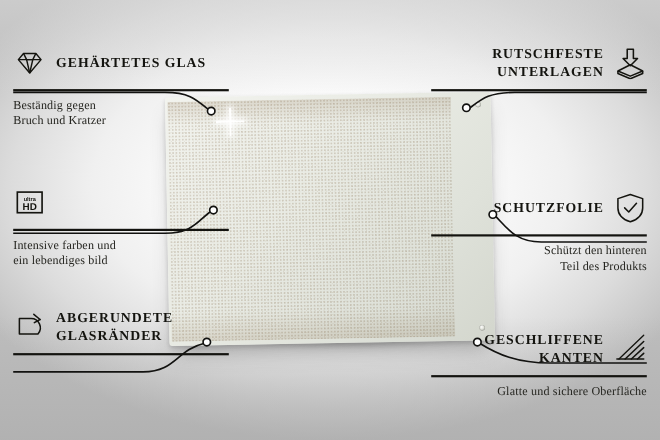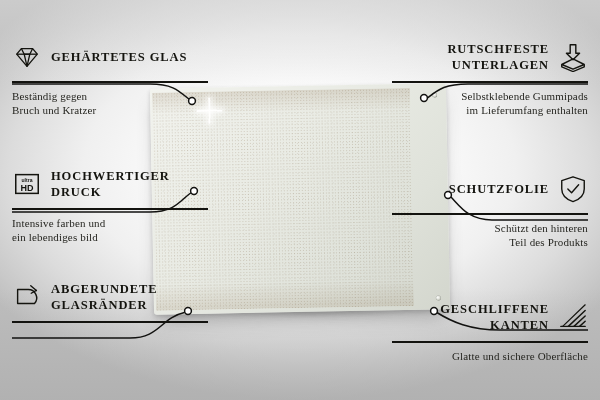--- a/index.html
+++ b/index.html
@@ -170,21 +170,20 @@
     <div class="feat-sub">Beständig gegen<br>Bruch und Kratzer</div>
   </div>
 
   <div class="feature left f2">
     <div class="feat-head">
       <svg class="ico" viewBox="0 0 32 32">
         <rect x="4" y="6" width="24" height="20" fill="none" stroke="#14140f" stroke-width="1.6"></rect>
         <text x="16" y="14.2" text-anchor="middle" font-family="Liberation Sans, sans-serif" font-size="5.4" font-weight="700" fill="#14140f">ultra</text>
         <text x="16" y="23" text-anchor="middle" font-family="Liberation Sans, sans-serif" font-size="9.6" font-weight="700" fill="#14140f">HD</text>
       </svg>
-      <div class="feat-title">HOCHWERTIGER DRUCK</div>
     </div>
     <div class="rule"></div>
     <div class="feat-sub">Intensive farben und<br>ein lebendiges bild</div>
   </div>
 
   <div class="feature left f3">
     <div class="feat-head">
       <svg class="ico" viewBox="0 0 32 32">
         <g fill="none" stroke="#14140f" stroke-width="1.5" stroke-linejoin="round" stroke-linecap="round">
           <path d="M6 8 H17 A9 9 0 0 1 24 23 H6 Z"></path>
@@ -202,21 +201,20 @@
       <svg class="ico" viewBox="0 0 32 32">
         <g fill="none" stroke="#14140f" stroke-width="1.5" stroke-linejoin="round">
           <path d="M13 3 H19 V12 H23 L16 19 L9 12 H13 Z"></path>
           <path d="M16 18 L28 24 L16 29 L4 24 Z"></path>
           <path d="M4 24 V26.5 L16 31.5 L28 26.5 V24"></path>
         </g>
       </svg>
       <div class="feat-title">RUTSCHFESTE UNTERLAGEN</div>
     </div>
     <div class="rule"></div>
-    <div class="feat-sub">Selbstklebende Gummipads<br>im Lieferumfang enthalten</div>
   </div>
 
   <div class="feature right r3">
     <div class="feat-head">
       <svg class="ico" viewBox="0 0 32 32">
         <g stroke="#14140f" stroke-width="1.5" stroke-linecap="round">
           <path d="M3 26 H29"></path>
             <path d="M29 3 L5 26" stroke-width="1.3"></path>
           <path d="M11 26 L29 9"></path>
             <path d="M17 26 L29 15"></path>

